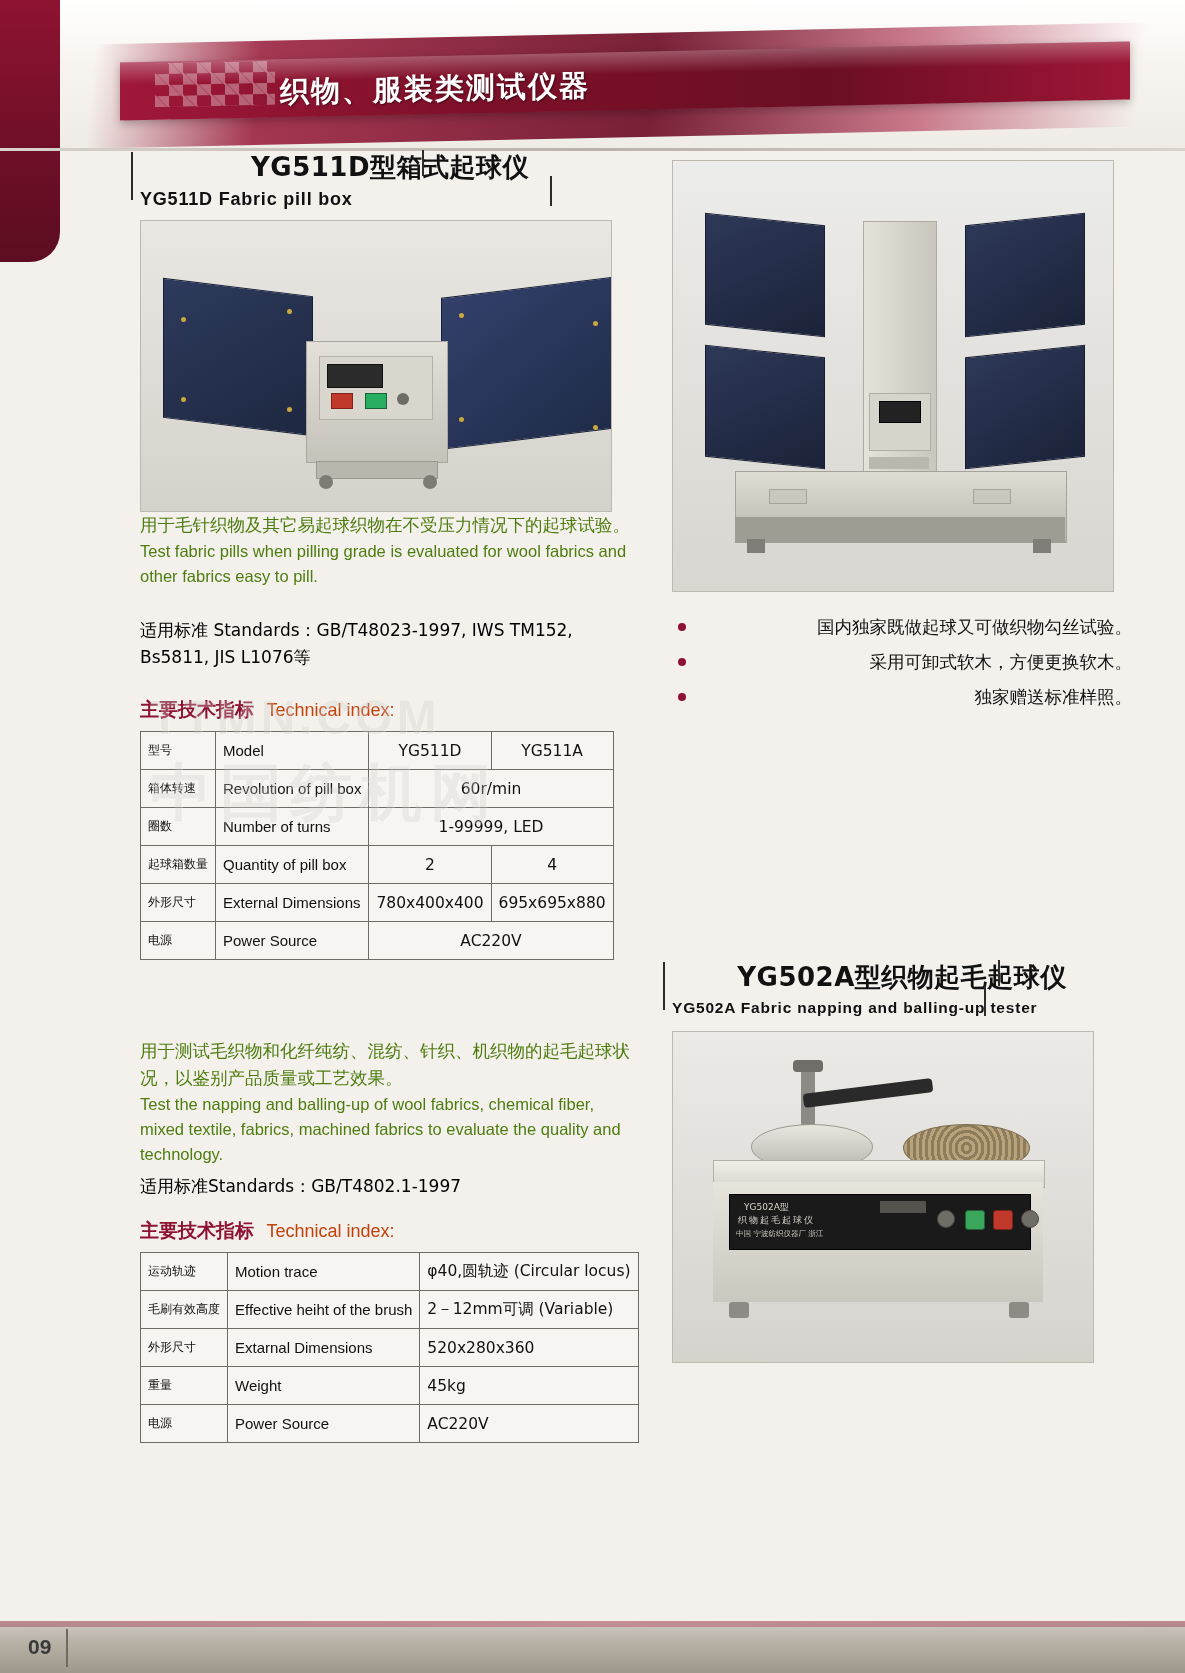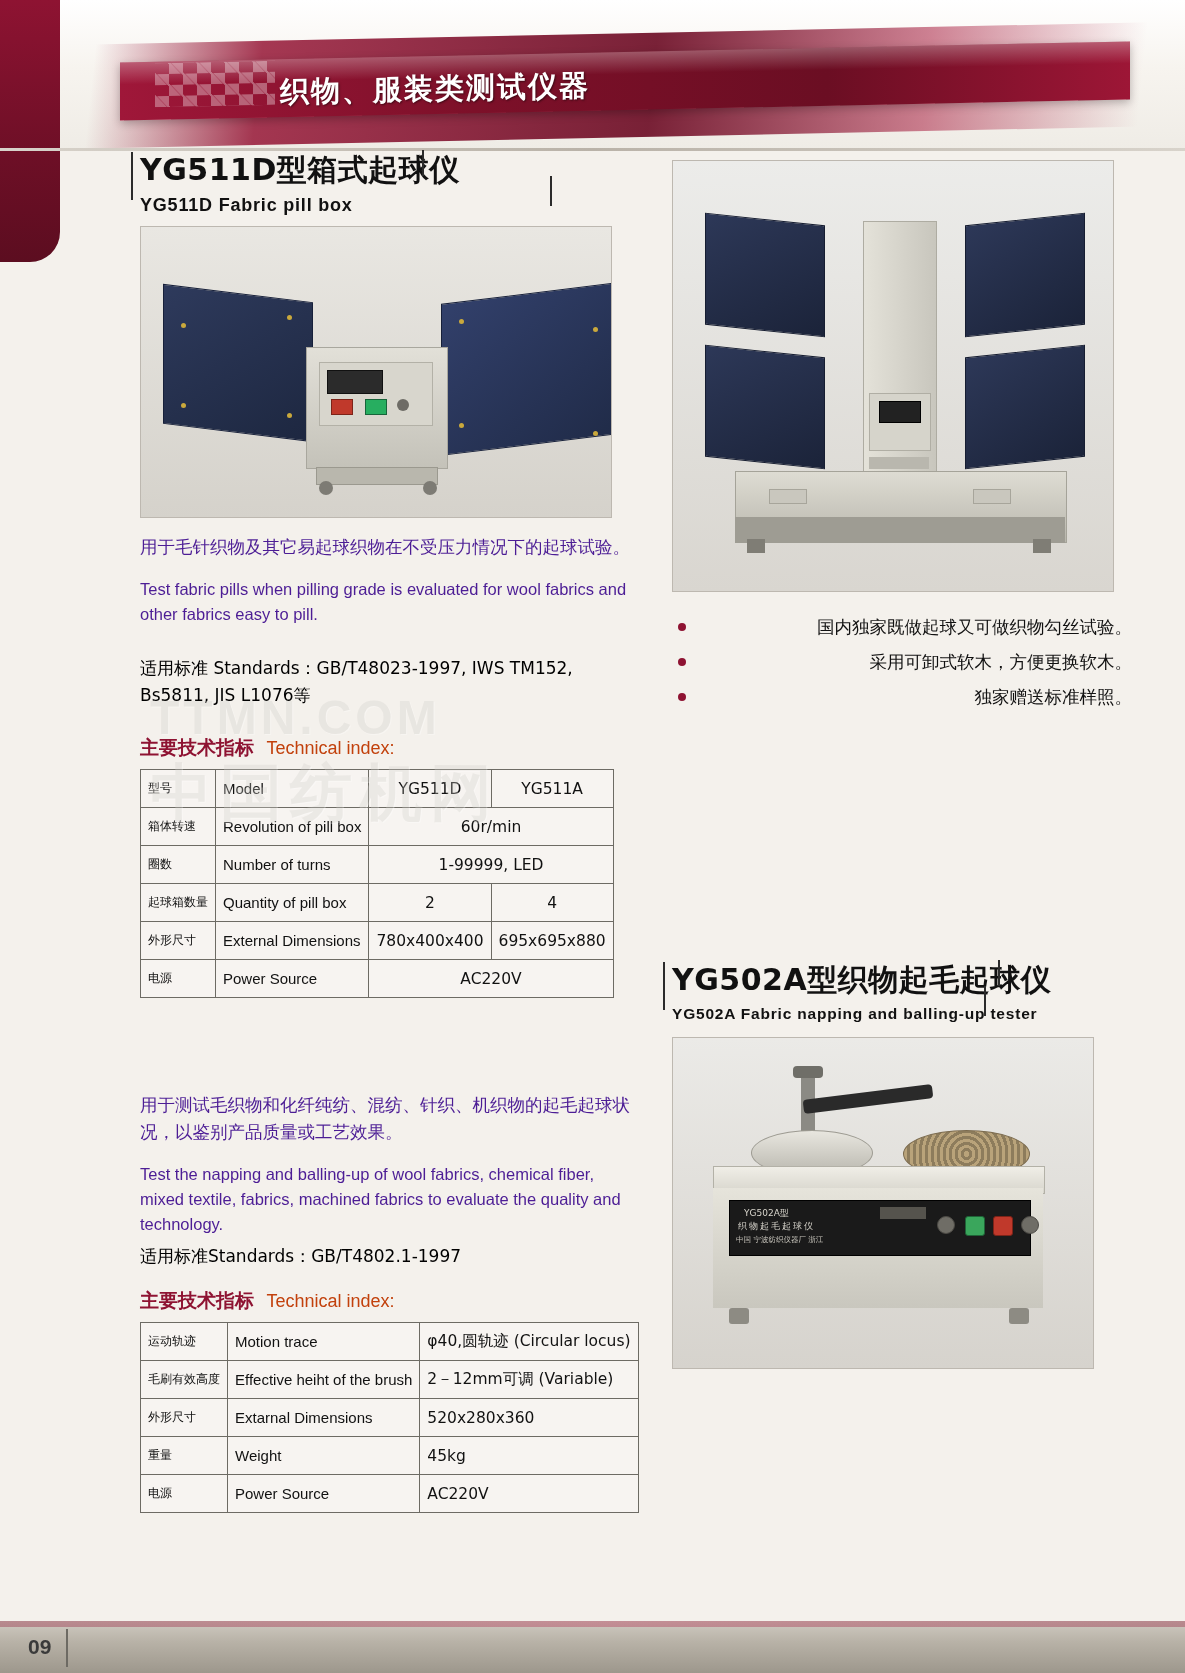--- a/index.html
+++ b/index.html
@@ -78,22 +78,23 @@
     position:absolute;left:66px;bottom:6px;width:2px;height:38px;background:#6d6a63;
   }
 
   
   .col-left{position:absolute;left:140px;top:150px;width:500px;}
   .col-right{position:absolute;left:672px;top:150px;width:460px;}
 
   
   .head-block{position:relative;margin-bottom:8px;}
   .head-cn{
-    font-size:30px;font-weight:bold;color:#111;letter-spacing:.5px;
+    font-size:26px;font-weight:bold;color:#111;letter-spacing:.5px;
     font-family:"DejaVu Sans", sans-serif;
+    text-align:center;
   }
   .head-en{
     font-size:18px;font-weight:bold;color:#111;letter-spacing:.8px;margin-top:4px;
     font-family:"Liberation Sans", sans-serif;
   }
   .head-rule-l,.head-rule-r{
     position:absolute;top:2px;width:2px;height:48px;background:#2b2b2b;
   }
   .head-rule-l{left:-9px;}
 
@@ -136,21 +137,21 @@
   .n-top{position:absolute;left:40px;top:128px;width:330px;height:26px;background:linear-gradient(180deg,#f0eee7,#d7d5cc);border:1px solid #b3b1a7;}
   .n-disc1{position:absolute;left:78px;top:92px;width:120px;height:44px;border-radius:50%;background:linear-gradient(180deg,#e8e6df,#b9b7ae);border:1px solid #9d9b92;}
   .n-disc2{position:absolute;left:230px;top:92px;width:125px;height:46px;border-radius:50%;background:repeating-radial-gradient(circle at 50% 50%, #b9a37a 0 3px, #8d7c5c 3px 6px);border:1px solid #7b6a4d;}
   .n-arm{position:absolute;left:130px;top:54px;width:130px;height:14px;background:#2a2a2a;border-radius:4px;transform:rotate(-7deg);}
   .n-post{position:absolute;left:128px;top:36px;width:14px;height:64px;background:#8b8a84;}
   .n-knob{position:absolute;left:120px;top:28px;width:30px;height:12px;border-radius:4px;background:#6f6e68;}
   .n-f{position:absolute;top:270px;width:20px;height:16px;background:#8d8b83;border-radius:3px;}
   .n-lamp{position:absolute;top:178px;width:16px;height:16px;border-radius:50%;}
 
   
-  .para{margin-top:16px;color:#4c1d95;}
+  .para{color:#4d7c0f;}
   .cn{font-size:17.5px;line-height:27px;font-family:"DejaVu Sans", sans-serif;}
   .en{font-size:16.5px;line-height:25px;font-family:"Liberation Sans", sans-serif;}
   .std{margin-top:28px;font-size:17px;line-height:27px;font-family:"DejaVu Sans", sans-serif;}
 
   .bullets{margin-top:22px;}
   .bullets li{
     list-style:none;position:relative;padding-left:20px;margin-bottom:9px;
     font-size:17.5px;line-height:26px;color:#111;font-family:"DejaVu Sans", sans-serif;
   }
   .bullets li:before{

